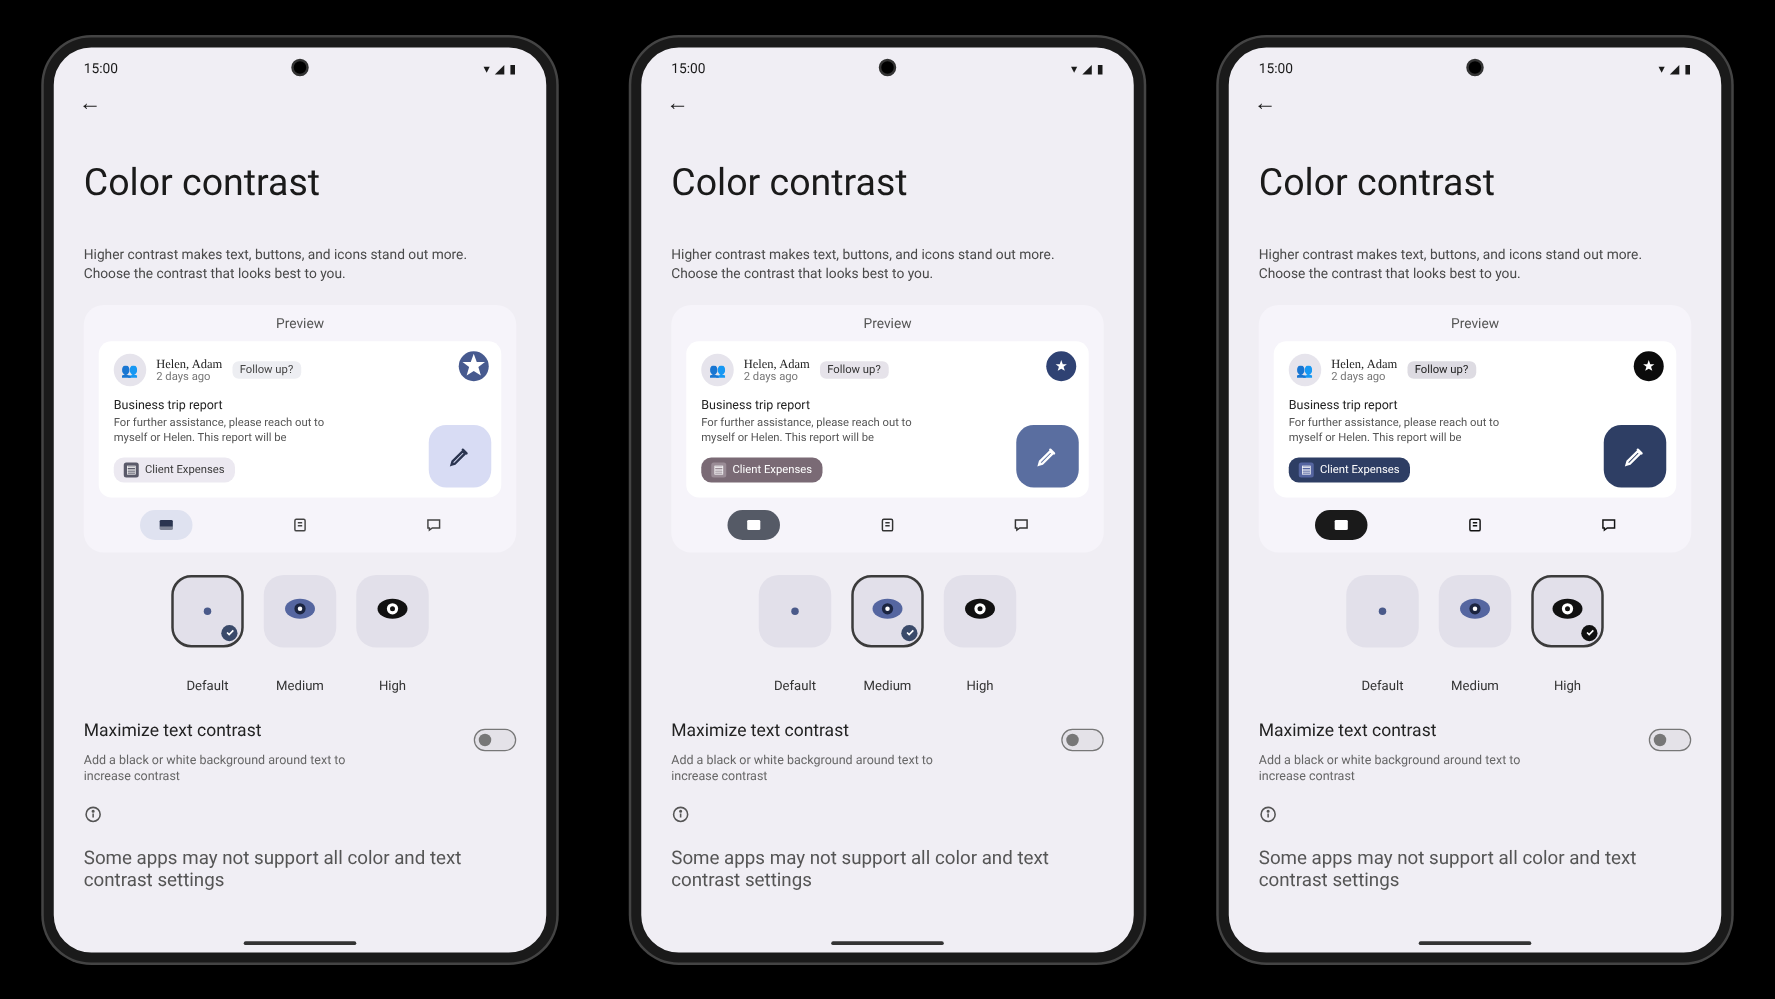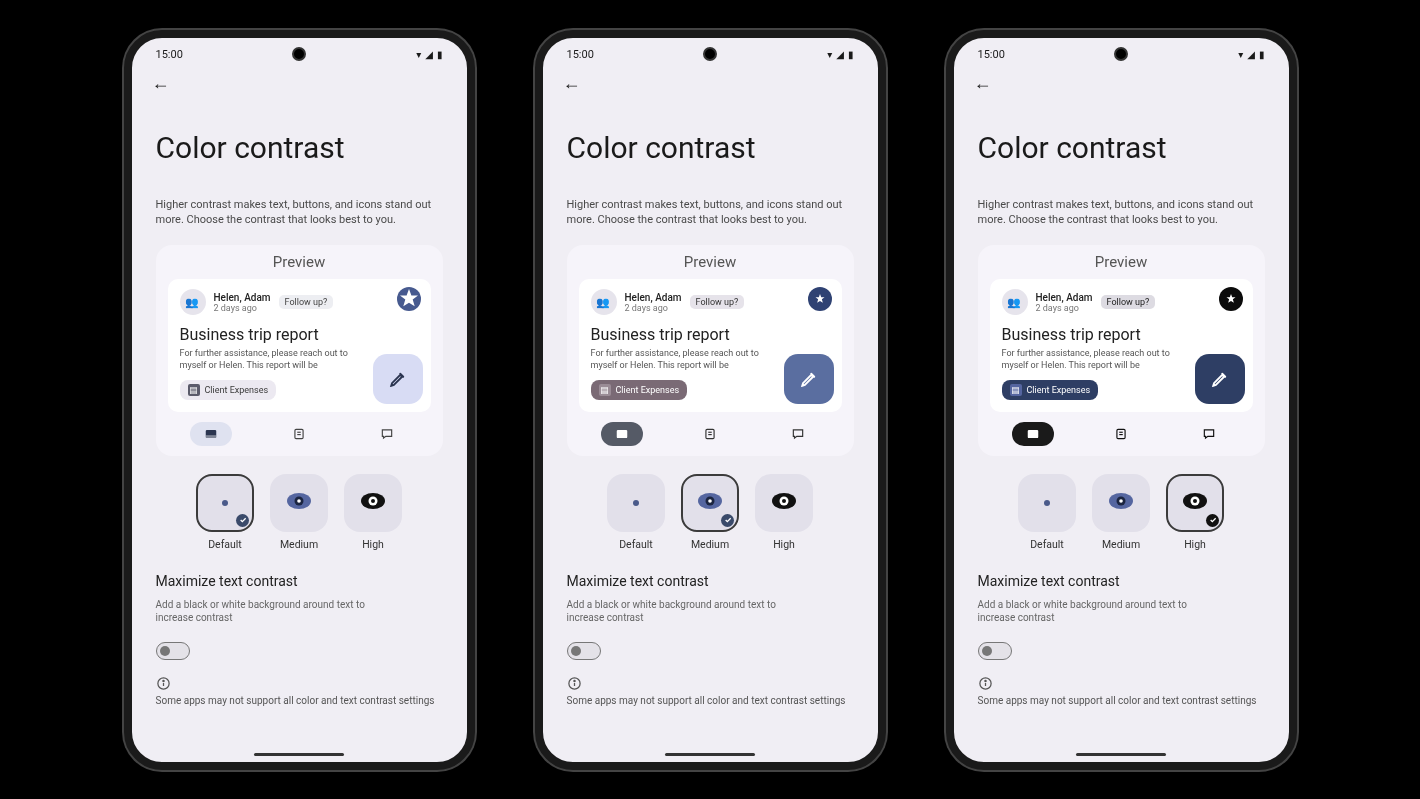--- a/index.html
+++ b/index.html
@@ -7,21 +7,21 @@
     background: #000;
     width: 1420px;
     height: 799px;
     display: flex;
     justify-content: center;
     align-items: center;
     gap: 60px;
     font-family: -apple-system, "Roboto", "Segoe UI", sans-serif;
   }
   .phone {
-    width: 351px;
+    width: 410px;
     height: 740px;
     background: #f0eef4;
     border: 8px solid #1a1a1a;
     border-radius: 38px;
     position: relative;
     overflow: hidden;
     box-shadow: 0 0 0 2px #444;
   }
   .camera {
     position: absolute;
@@ -47,61 +47,61 @@
   .status-icons { display:flex; gap:4px; align-items:center; font-size:10px; }
   .content { padding: 6px 24px 0; height:calc(100% - 28px); display:flex; flex-direction:column; }
   .back { font-size: 18px; color:#1a1a1a; cursor:pointer; margin-bottom:36px; margin-left:-4px;}
   .title { font-size: 30px; color:#1a1a1a; font-weight:400; margin-bottom:32px;}
   .desc  { font-size: 11px; color:#4a4a4a; line-height:1.4; margin-bottom:18px;}
   .preview-card {
     background: #f6f4fa;
     border-radius: 16px;
     padding: 8px 12px 10px;
   }
-  .preview-label { text-align:center; font-size:15px; color:#555; margin-bottom:8px;}
+  .preview-label { text-align:center; font-size:11px; color:#555; margin-bottom:8px;}
   .inner-card { background:#fff; border-radius:10px; padding:10px 12px 12px; position:relative; }
   .row1 { display:flex; align-items:center; gap:8px; }
   .avatar { width:26px; height:26px; background:#e6e4ec; border-radius:50%; display:flex; align-items:center; justify-content:center; font-size:11px;}
-  .names { font-size:10px; font-weight:500; color:#222; }
+  .names { font-size:10px; font-weight:500; color:#222;font-family:Liberation Serif, serif; }
   .ago { font-size:9px; color:#777; }
   .chip-follow { font-size:9px; padding:2px 6px; border-radius:5px; background:#edeef2; color:#444;}
   .star {
     position:absolute; right:10px; top:8px; width:24px; height:24px;
     border-radius:50%; display:flex; align-items:center; justify-content:center;
     font-size:11px;
   }
-  .subject { font-size:16px; color:#222; margin-top:10px; }
+  .subject { font-size:10px; color:#222; margin-top:10px; }
   .body { font-size:9px; color:#555; margin-top:4px; line-height:1.3; max-width:180px;}
   .chip-attach { display:inline-flex; align-items:center; gap:5px; border-radius:8px; padding:4px 8px; font-size:9px; margin-top:8px;}
   .chip-attach .ico { width:12px; height:12px; display:flex; align-items:center; justify-content:center; border-radius:2px; font-size:9px;}
   .fab {
     position:absolute; right:8px; bottom:8px; width:50px; height:50px;
     border-radius:14px; display:flex; align-items:center; justify-content:center;
   }
   .tabrow { display:flex; justify-content:space-around; margin-top:10px; }
   .tab { width:42px; height:24px; border-radius:12px; display:flex; align-items:center; justify-content:center; }
   .tab svg { width:14px; height:14px; }
   .levels { display:flex; justify-content:center; gap:16px; margin-top:18px; }
   .level { text-align:center; }
   .level-box {
     width:58px; height:58px; border-radius:16px; background:#e2e0ea;
     display:flex; align-items:center; justify-content:center; position:relative;
   }
   .level-box.sel { border:2px solid #3b3b3b; }
-  .level-label { font-size:10.5px; margin-top:6px; color:#333;}
+  .level-label { font-size:10.5px; margin-top:24px; color:#333;}
   .check { position:absolute; right:3px; bottom:3px; width:13px; height:13px; border-radius:50%; background:#3a4a6a; display:flex; align-items:center; justify-content:center; }
   .check svg { width:8px; height:8px; }
-  .maxrow { display:flex; align-items:flex-start; justify-content:space-between; margin-top:22px; gap:12px;flex-direction:column;}
+  .maxrow { display:flex; align-items:flex-start; justify-content:space-between; margin-top:22px; gap:12px;}
   .max-t { font-size:14px; color:#222; }
   .max-d { font-size:10px; color:#666; line-height:1.3; margin-top:9px; max-width:220px;}
   .switch { width:34px; height:18px; border-radius:10px; border:1.5px solid #777; background:#e4e2e8; position:relative; flex-shrink:0; margin-top:6px;}
   .switch::after { content:""; position:absolute; left:3px; top:3px; width:10px; height:10px; border-radius:50%; background:#777;}
   .info { margin-top:16px; color:#555;}
   .info svg{width:15px;height:15px;}
-  .footnote { font-size:10px; color:#555; }
+  .footnote { font-size:15px; color:#555; margin-top:14px;}
   .homebar { position:absolute; bottom:6px; left:50%; transform:translateX(-50%); width:90px; height:3px; background:#333; border-radius:2px;}
   
   .eye { display:inline-block; position:relative; }
 </style>
 <style>
 .v0-star{background:#475a8f;color:#ffffff;}
 .v0-fab{background:#d8dcf4;color:#2b3550;}
 .v0-chip{background:#ece9f1;color:#3a3a3a;}
 .v0-chip-ico{background:#5a5a6a;color:#fff;}
 .v0-tab-sel{background:#dfe2f0;color:#2b3550;}

